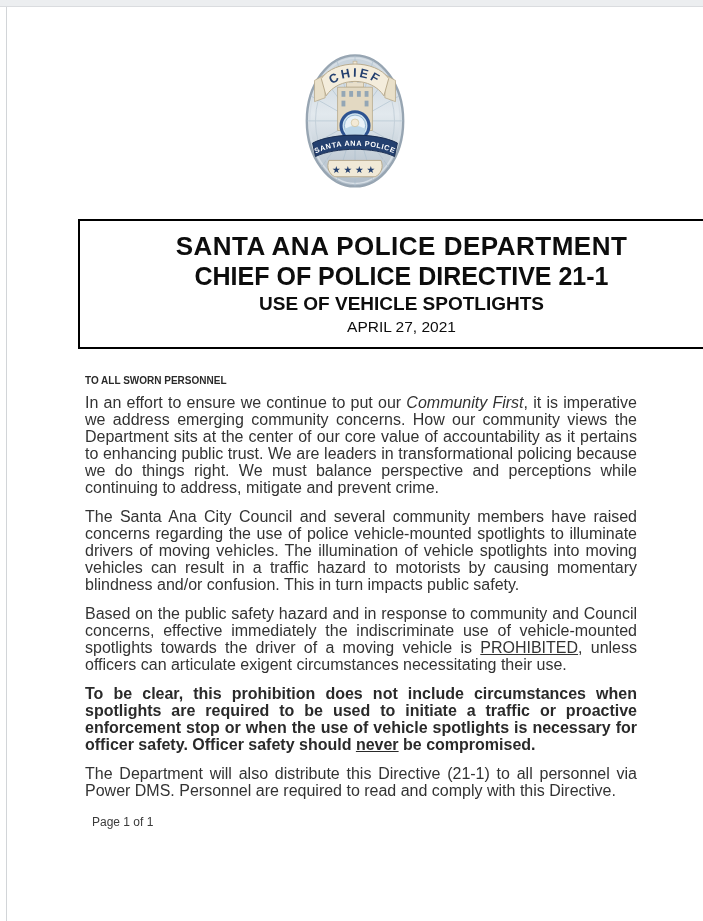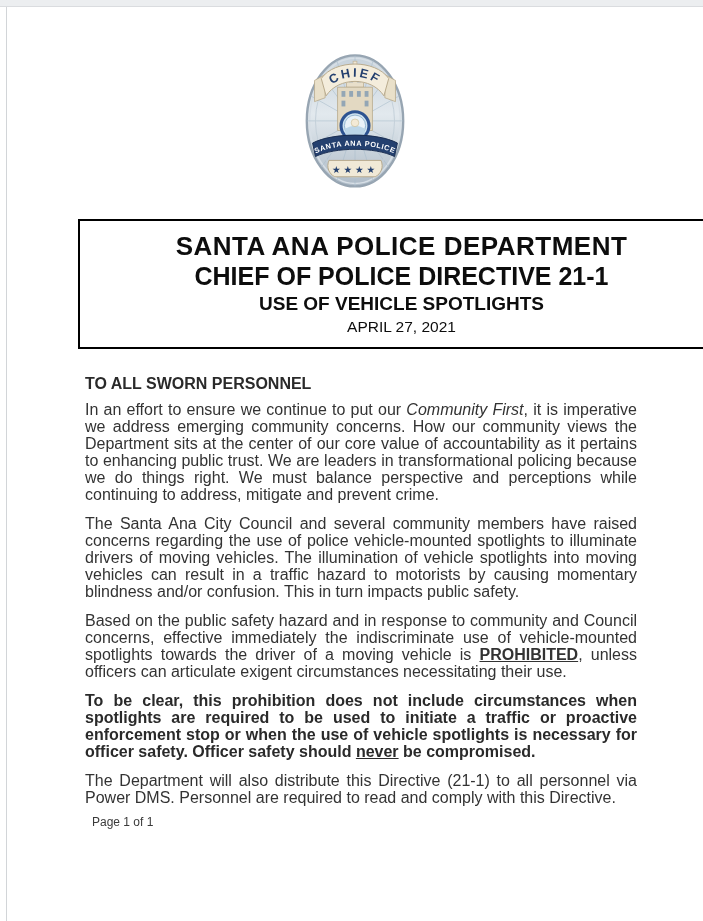--- a/index.html
+++ b/index.html
@@ -50,34 +50,34 @@
   .title-box .t2 { font-size: 25px; font-weight: bold; line-height: 29px; }
   .title-box .t3 { font-size: 19px; font-weight: bold; line-height: 25px; }
   .title-box .t4 { font-size: 15.5px; font-weight: normal; line-height: 21px; }
   .title-box .t5 { font-size: 15.5px; font-weight: bold; line-height: 21px; }
   .body-text {
     margin: 26px 66px 0 78px;       
     color: #333333;
   }
   .salutation {
     font-weight: bold;
-    font-size: 16px;
+    font-size: 10px;
     margin: 0 0 8px 0;
     color: #2a2a2a;
   }
   .para {
     font-size: 16px;
     line-height: 17px;
     text-align: justify;
     margin: 0 0 12px 0;
   }
   .para.bold { font-weight: bold; color: #2a2a2a; }
   .seg-i  { font-style: italic; }
   .seg-u  { text-decoration: underline; }
-  .seg-bu { font-weight: bold; text-decoration: underline; }
+  .seg-bu { font-weight: normal; text-decoration: underline; }
   .footer {
     position: absolute;
     left: 85px;
     top: 808px;
     font-size: 12px;
     color: #3a3a3a;
   }
 </style>
 </head>
 <body>

